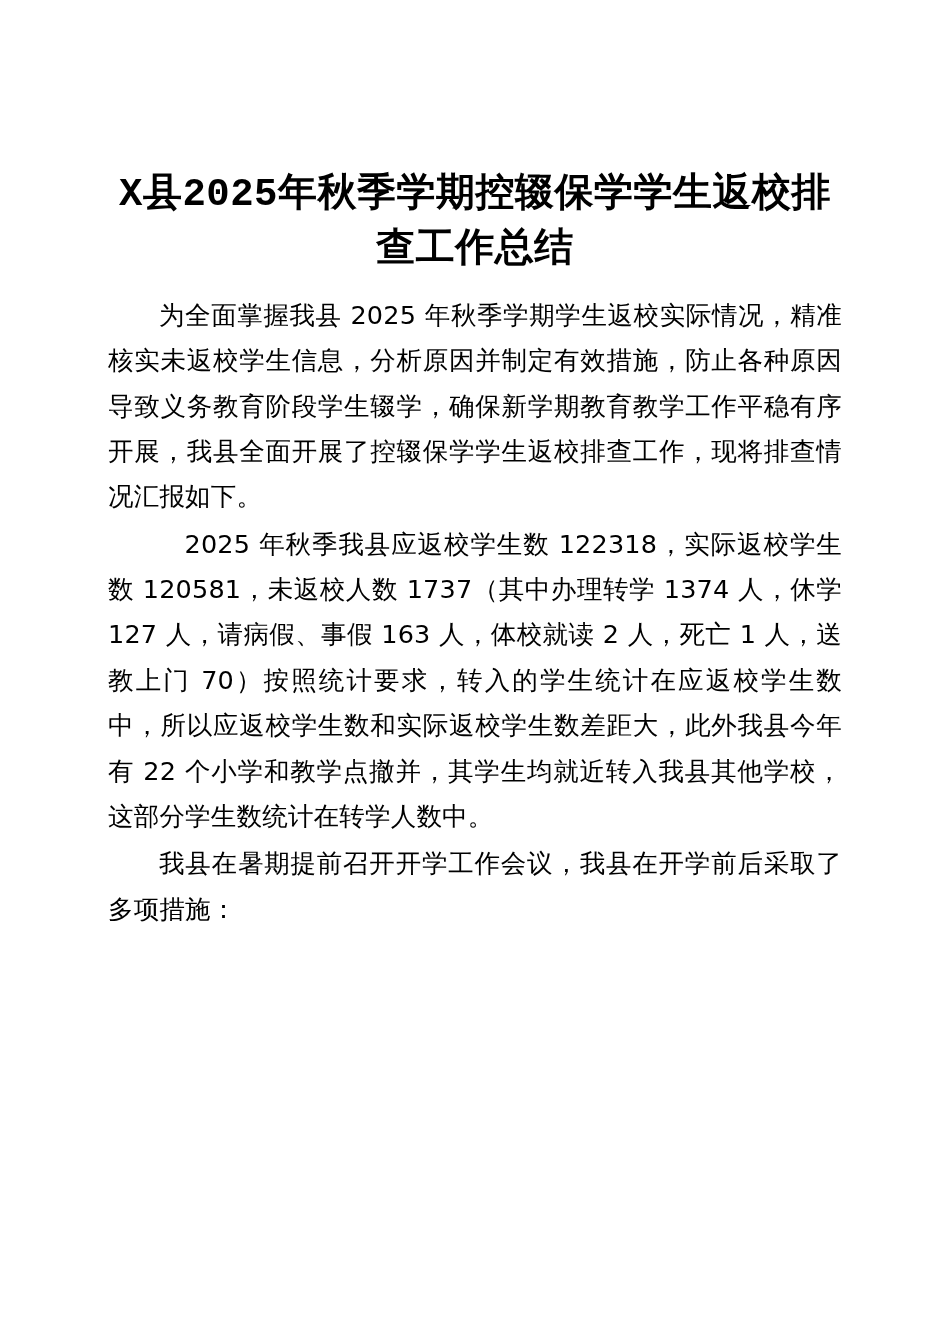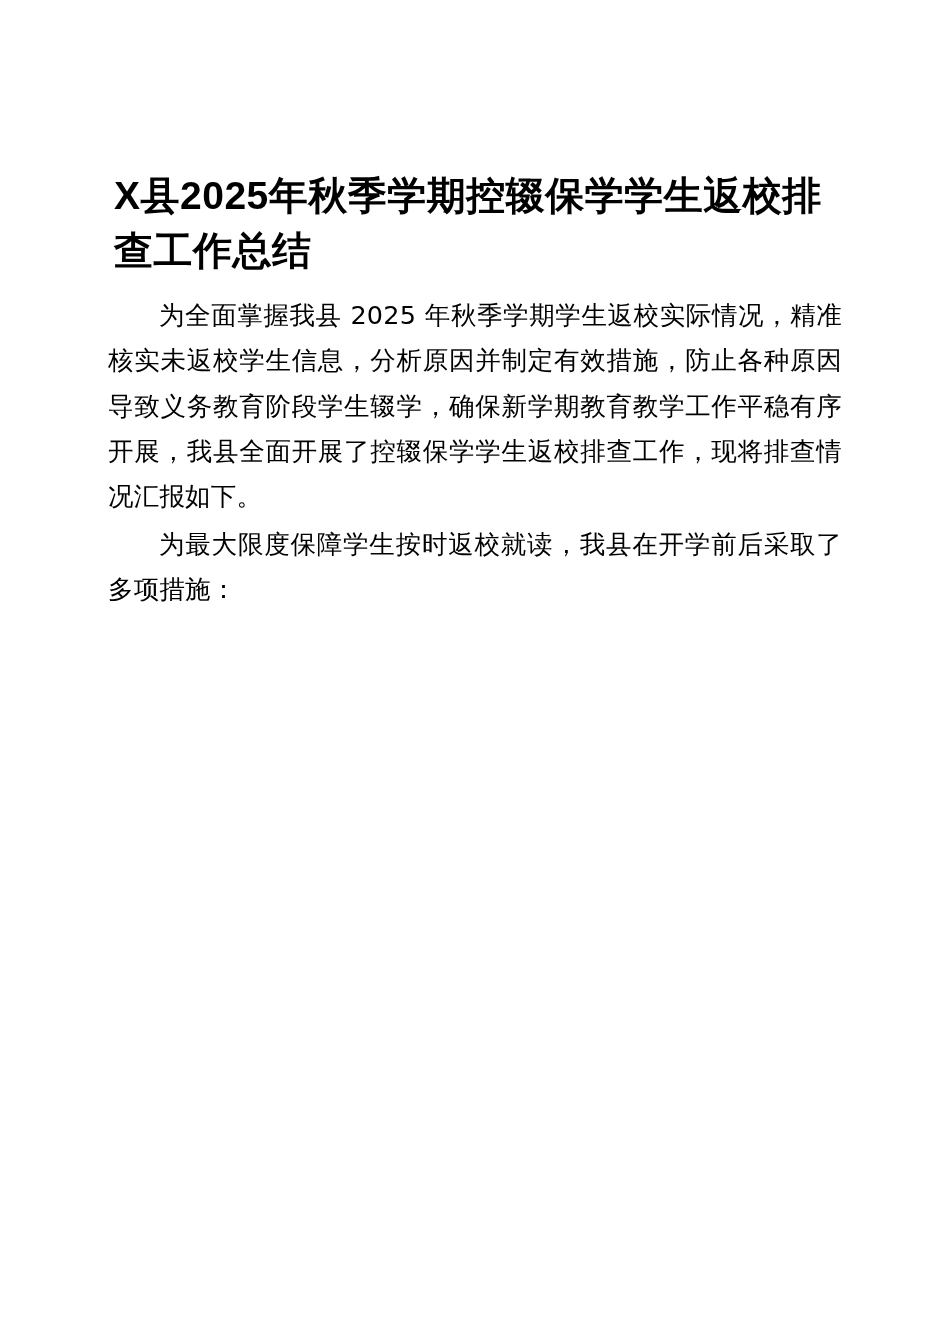--- a/index.html
+++ b/index.html
@@ -16,25 +16,25 @@
   }
   .page {
     width: 950px;
     height: 1344px;
     box-sizing: border-box;
     padding: 168px 108px 40px 108px;
     background: #ffffff;
     position: relative;
   }
   .doc-title {
-    font-family: Liberation Sans, sans-serif;
+    font-family: Liberation Mono, monospace;
     font-weight: bold;
     font-size: 39px;
     line-height: 1.42;
-    text-align: left;
+    text-align: center;
     letter-spacing: 0.5px;
     margin: 0 0 14px 0;
     padding: 0 6px;
   }
   .body-p {
     font-family: "DejaVu Sans", "Liberation Sans", sans-serif;
     font-size: 25.5px;
     line-height: 1.78;
     text-align: justify;
     text-justify: inter-character;
@@ -52,19 +52,20 @@
 </head>
 <body>
 
 <div class="page">
 
   <h1 class="doc-title">X县2025年秋季学期控辍保学学生返校排查工作总结</h1>
 
   <p class="body-p">为全面掌握我县 2025 年秋季学期学生返校实际情况，精准核实未返校学生信息，分析原因并制定有效措施，防止各种原因导致义务教育阶段学生辍学，确保新学期教育教学工作平稳有序开展，我县全面开展了控辍保学学生返校排查工作，现将排查情况汇报如下。</p>
 
 
+  <p class="body-p extra-indent">2025 年秋季我县应返校学生数 122318，实际返校学生数 120581，未返校人数 1737（其中办理转学 1374 人，休学 127 人，请病假、事假 163 人，体校就读 2 人，死亡 1 人，送教上门 70）按照统计要求，转入的学生统计在应返校学生数中，所以应返校学生数和实际返校学生数差距大，此外我县今年有 22 个小学和教学点撤并，其学生均就近转入我县其他学校，这部分学生数统计在转学人数中。</p>
 
 
-  <p class="body-p">为最大限度保障学生按时返校就读，我县在开学前后采取了多项措施：</p>
+  <p class="body-p">我县在暑期提前召开开学工作会议，我县在开学前后采取了多项措施：</p>
 
 
 
 </div>
 
 </body></html>

